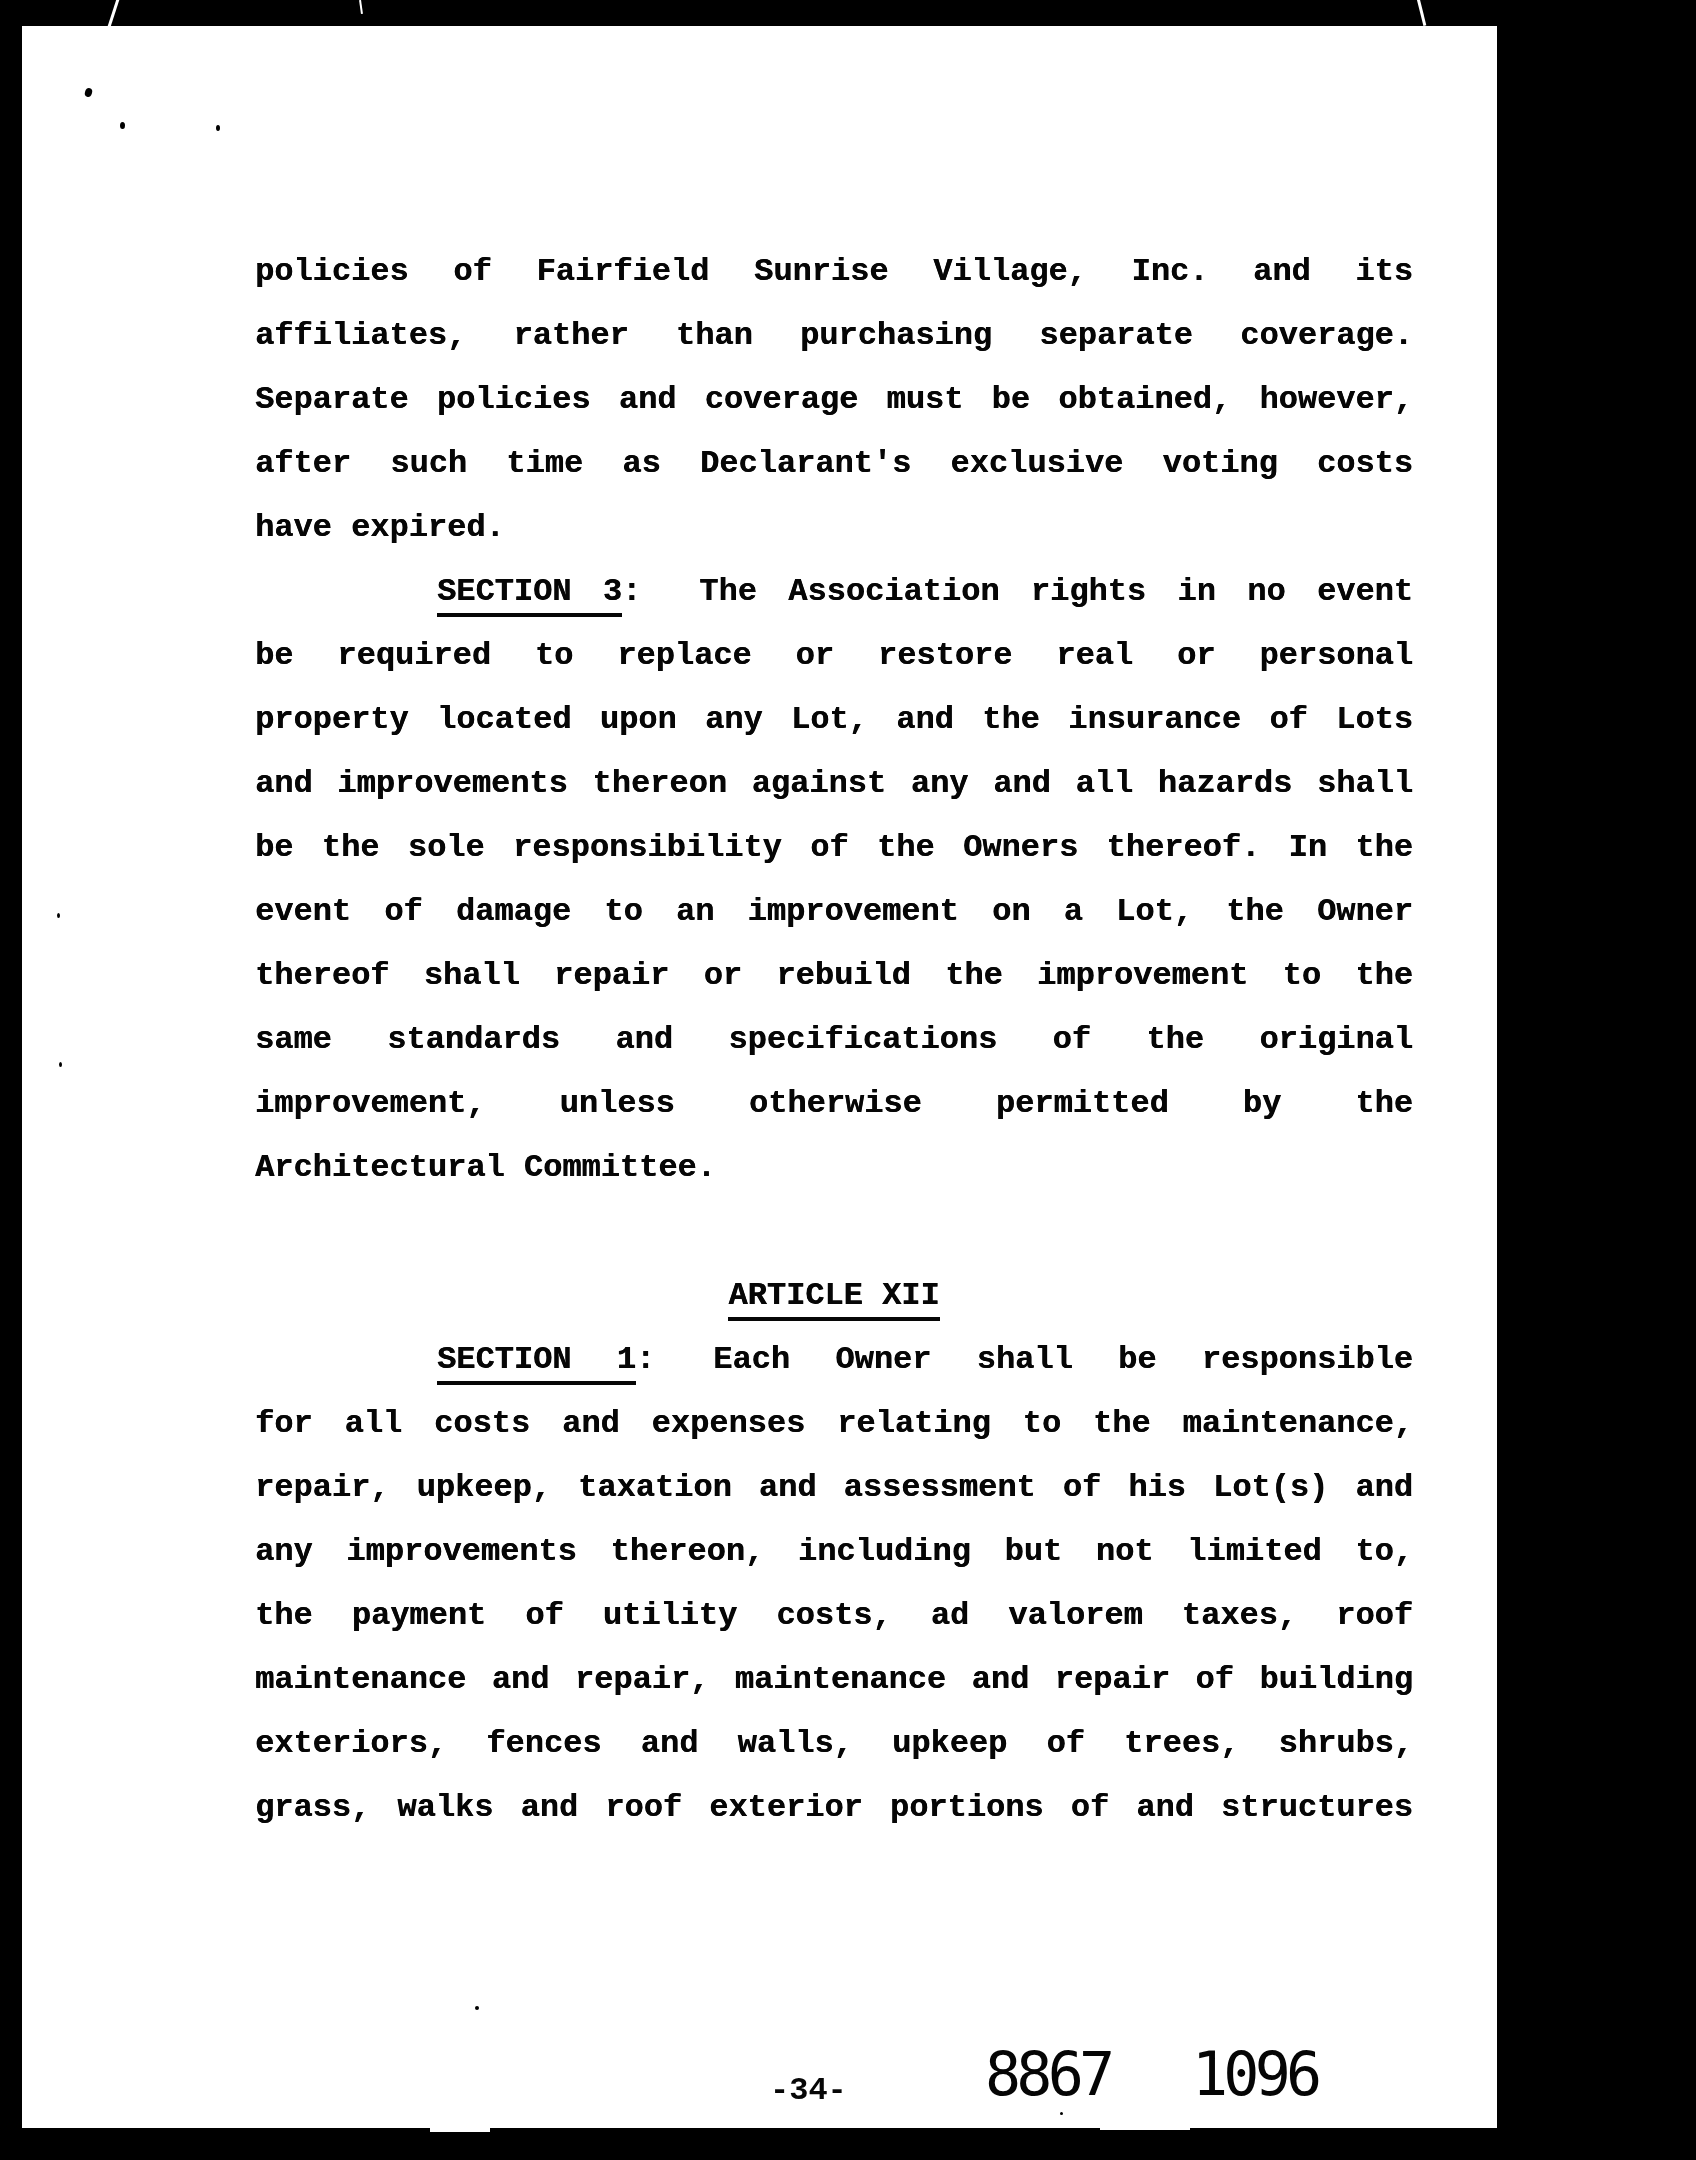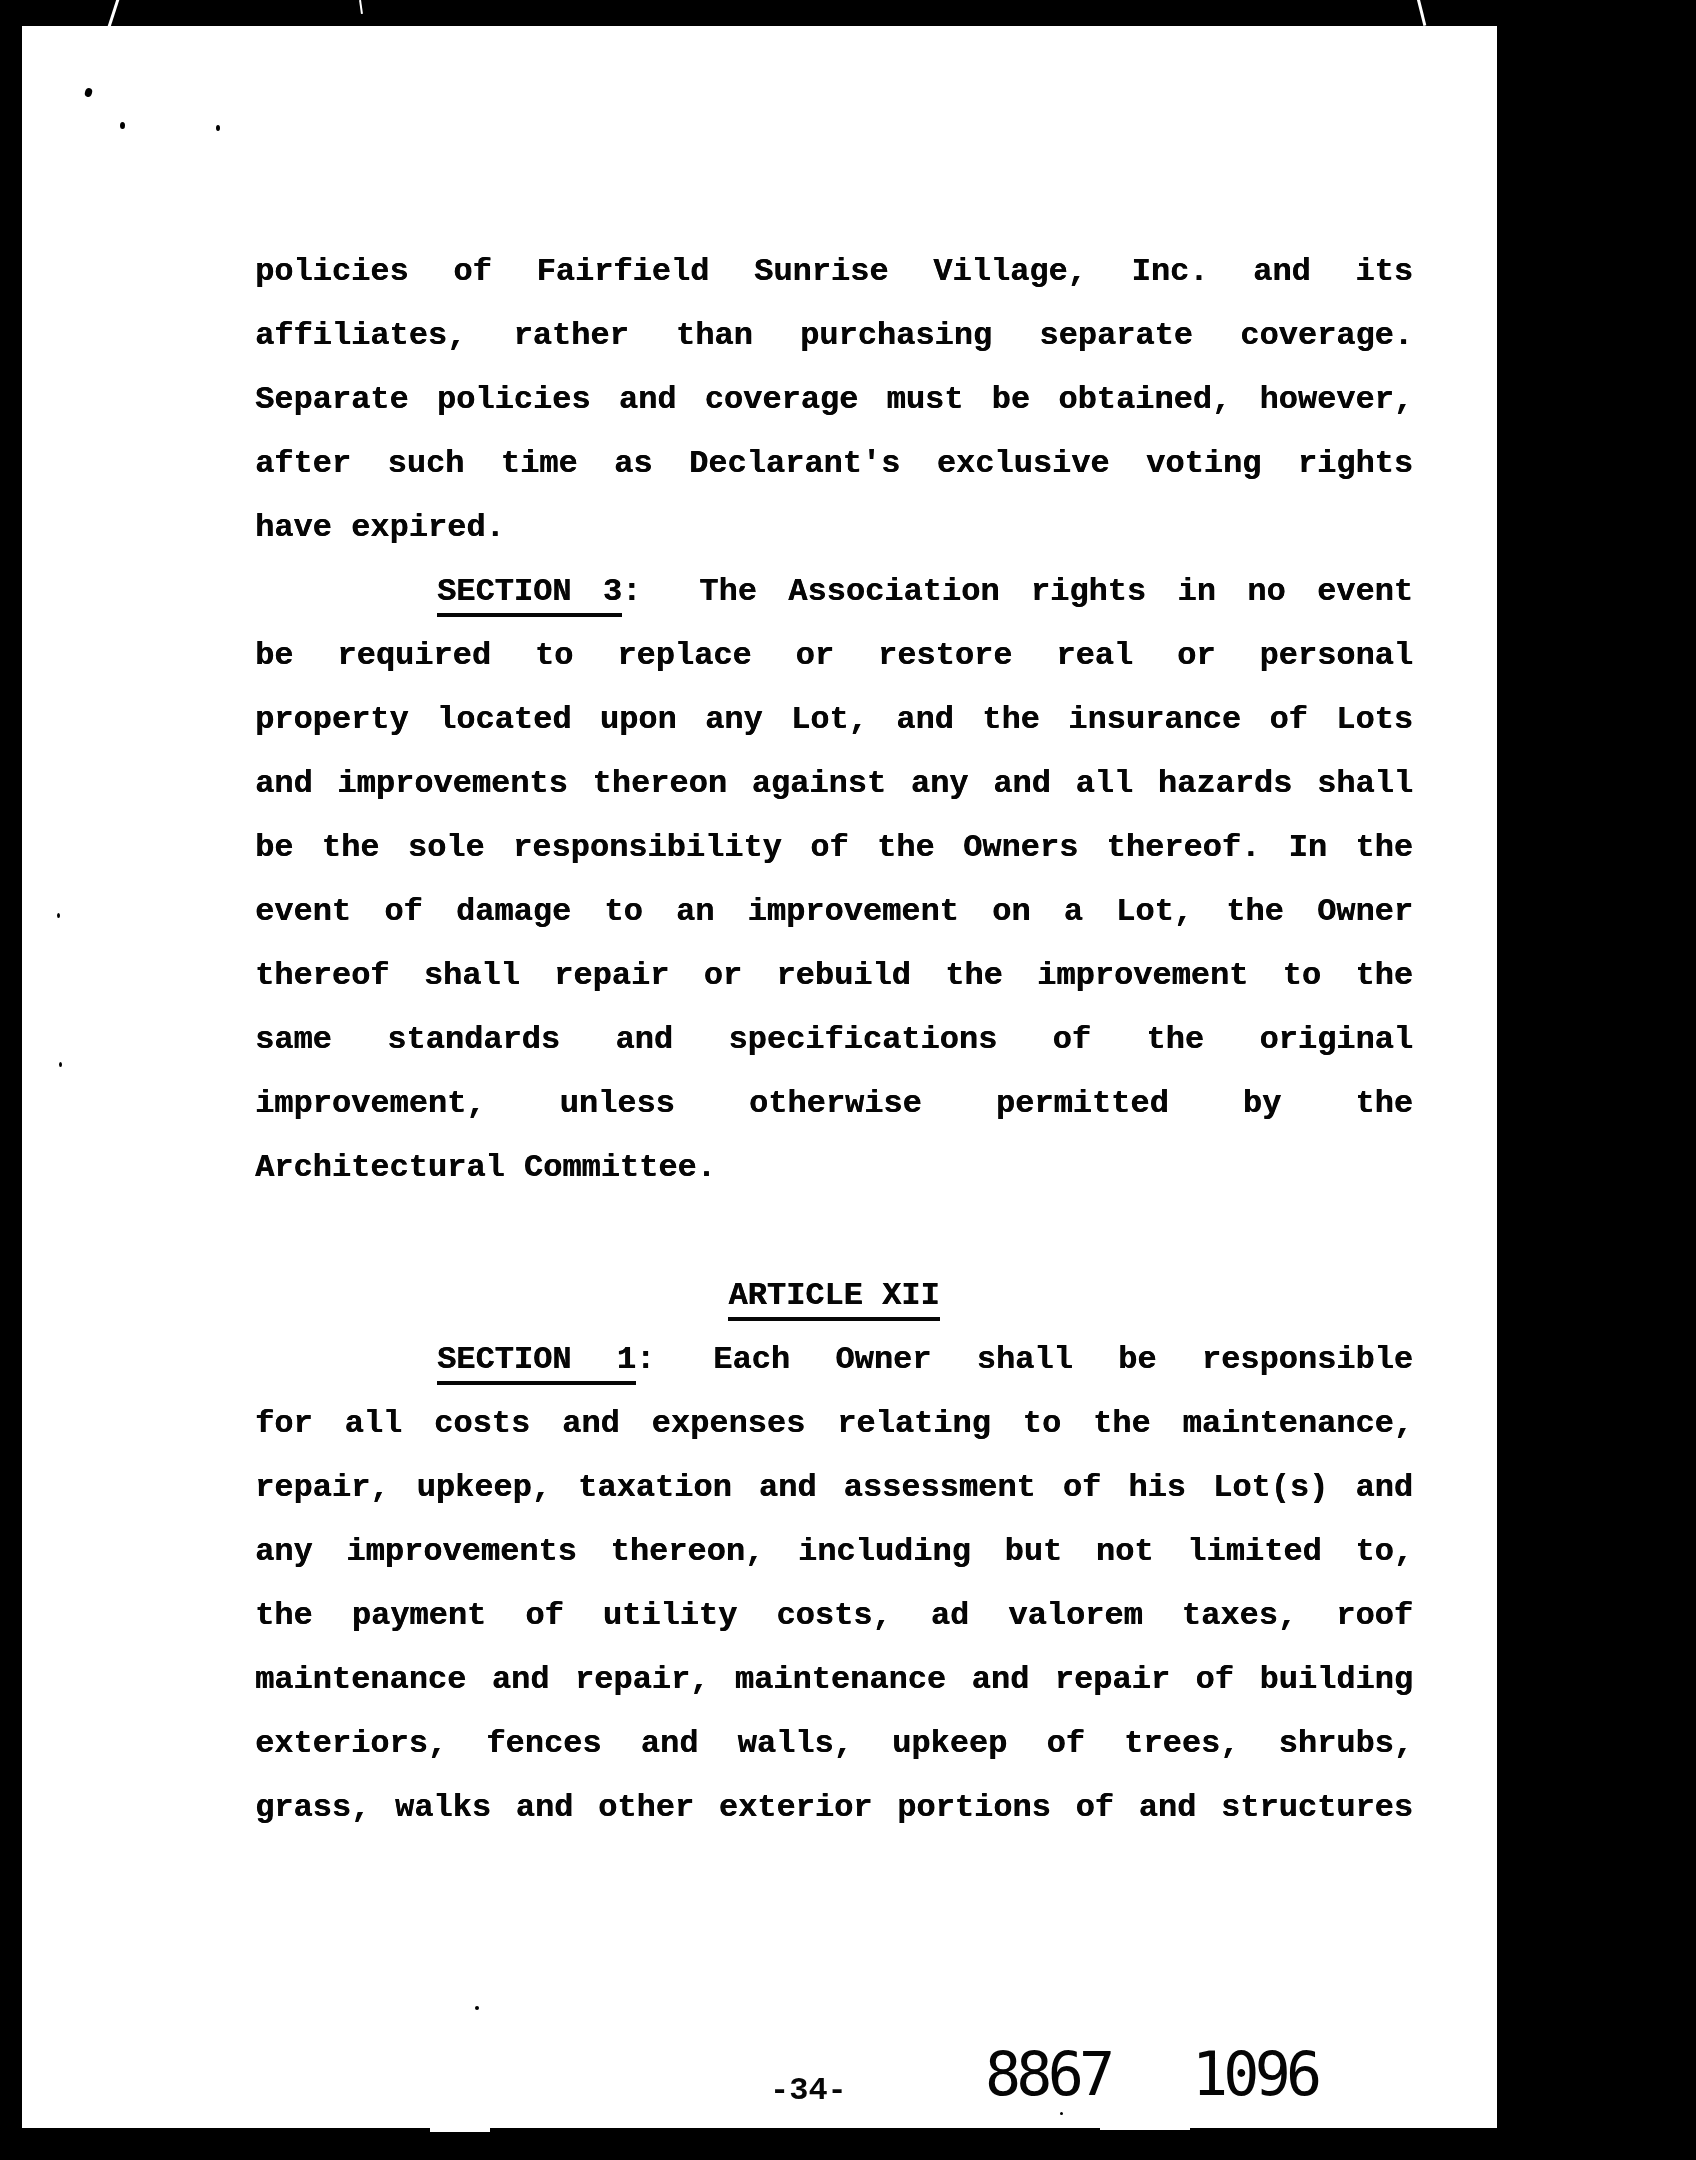--- a/index.html
+++ b/index.html
@@ -55,21 +55,21 @@
 </head>
 <body>
 
 <div class="sheet">
 
   <div class="textblock">
 
     <div class="line jline">policies of Fairfield Sunrise Village, Inc. and its</div>
     <div class="line jline">affiliates, rather than purchasing separate coverage.</div>
     <div class="line jline">Separate policies and coverage must be obtained, however,</div>
-    <div class="line jline">after such time as Declarant's exclusive voting rights</div>
+    <div class="line jline">after such time as Declarant's exclusive voting costs</div>
     <div class="line lline">have expired.</div>
 
     <div class="line jline section-first"><span class="u">SECTION 3</span><span>:</span><span class="gap"></span><span>The Association rights in no event</span></div>
     <div class="line jline">be required to replace or restore real or personal</div>
     <div class="line jline">property located upon any Lot, and the insurance of Lots</div>
     <div class="line jline">and improvements thereon against any and all hazards shall</div>
     <div class="line jline">be the sole responsibility of the Owners thereof. In the</div>
     <div class="line jline">event of damage to an improvement on a Lot, the Owner</div>
     <div class="line jline">thereof shall repair or rebuild the improvement to the</div>
     <div class="line jline">same standards and specifications of the original</div>
@@ -80,21 +80,21 @@
 
     <div class="line cline"><span class="u">ARTICLE XII</span></div>
 
     <div class="line jline section-first"><span class="u">SECTION 1</span><span>:</span><span class="gap"></span><span>Each Owner shall be responsible</span></div>
     <div class="line jline">for all costs and expenses relating to the maintenance,</div>
     <div class="line jline">repair, upkeep, taxation and assessment of his Lot(s) and</div>
     <div class="line jline">any improvements thereon, including but not limited to,</div>
     <div class="line jline">the payment of utility costs, ad valorem taxes, roof</div>
     <div class="line jline">maintenance and repair, maintenance and repair of building</div>
     <div class="line jline">exteriors, fences and walls, upkeep of trees, shrubs,</div>
-    <div class="line jline">grass, walks and other exterior portions of and structures</div>
+    <div class="line jline">grass, walks and roof exterior portions of and structures</div>
   </div>
 
   <div class="speck" style="left:63px;top:62px;width:7px;height:9px;transform:rotate(20deg);"></div>
   <div class="speck" style="left:98px;top:96px;width:5px;height:7px;"></div>
   <div class="speck" style="left:194px;top:99px;width:4px;height:6px;"></div>
   <div class="speck" style="left:35px;top:887px;width:3px;height:5px;"></div>
   <div class="speck" style="left:37px;top:1036px;width:3px;height:5px;"></div>
   <div class="speck" style="left:453px;top:1980px;width:4px;height:4px;"></div>
   <div class="speck" style="left:1038px;top:2086px;width:3px;height:3px;"></div>
 </div>

